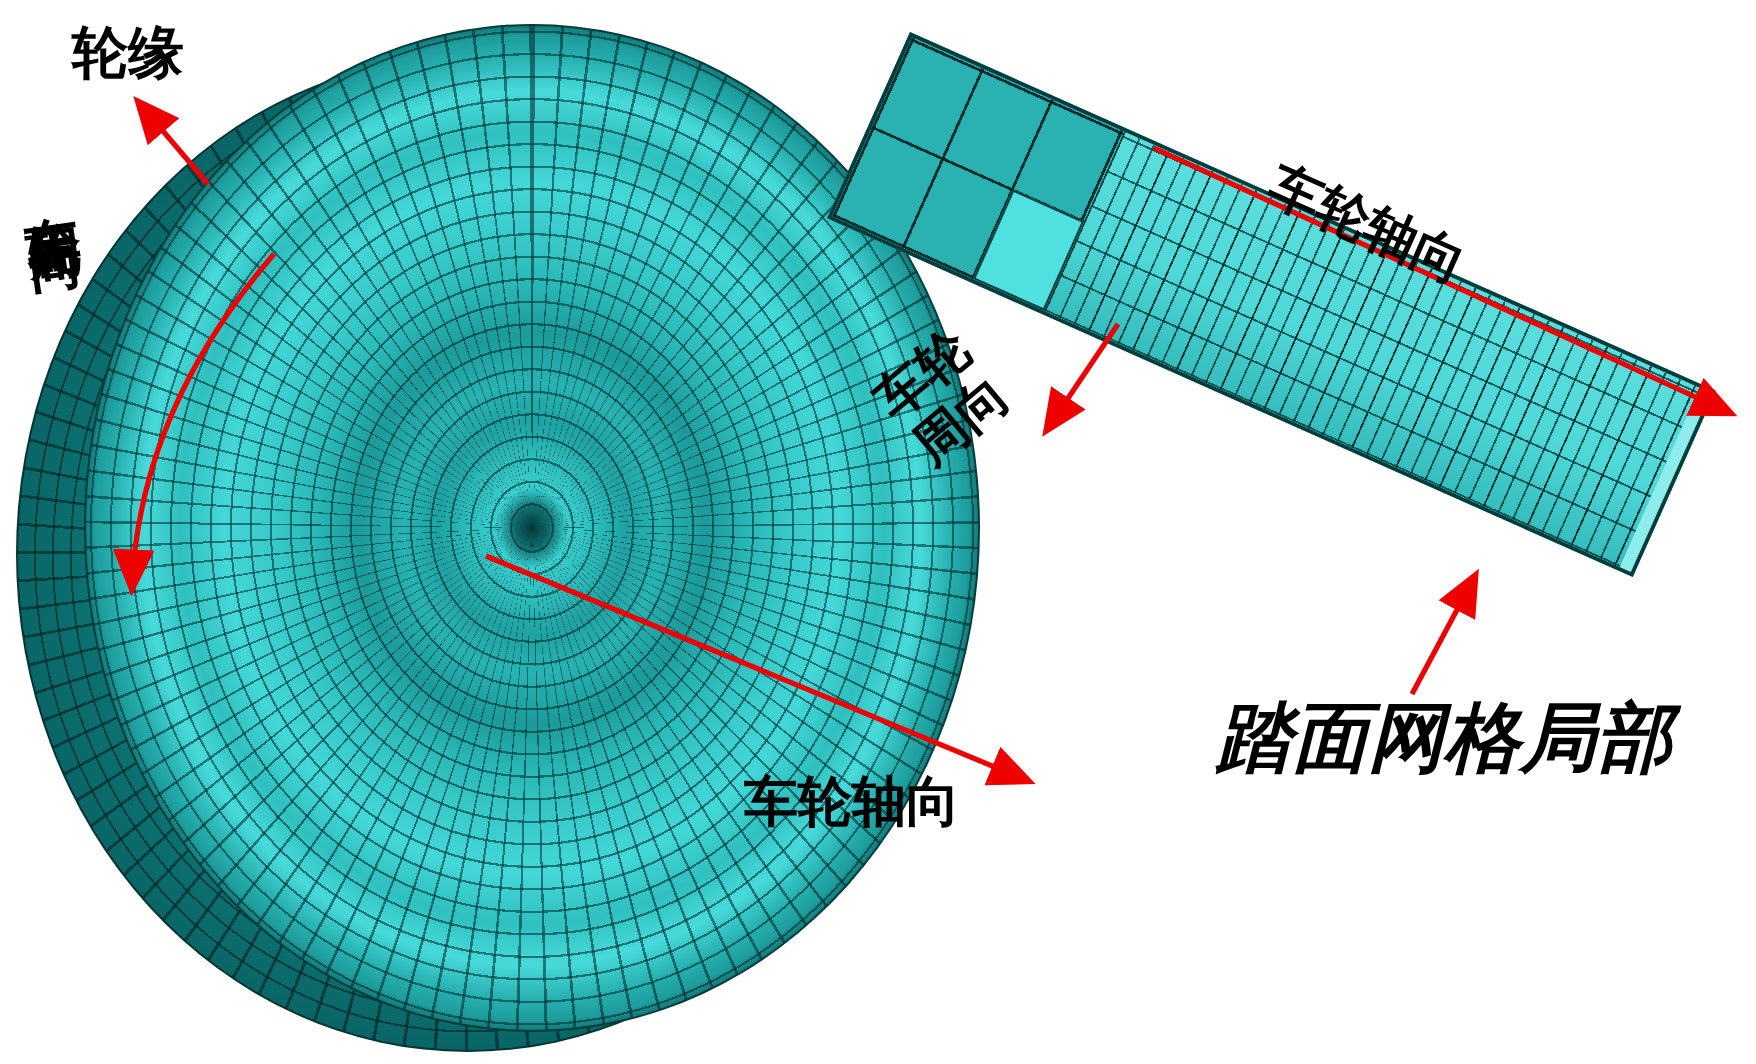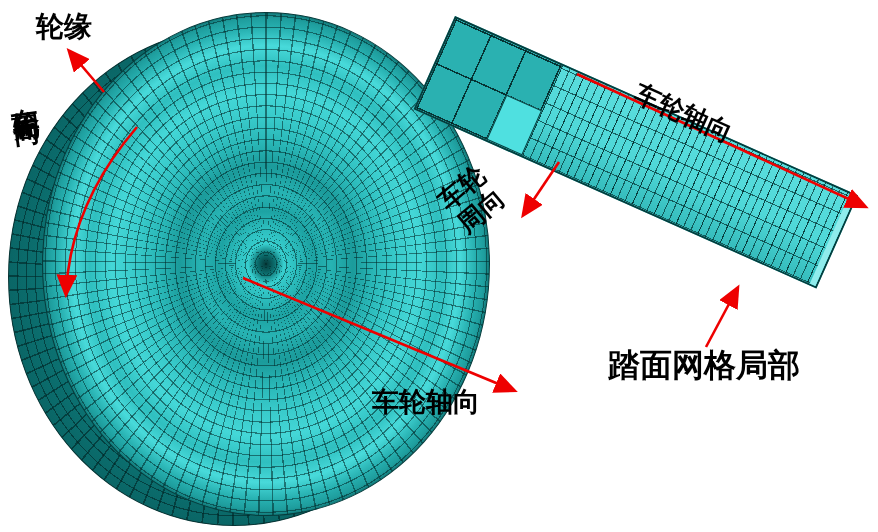--- a/index.html
+++ b/index.html
@@ -68,21 +68,21 @@
     left:4px;top:86px;font-size:27px;
     writing-mode:vertical-rl;text-orientation:upright;letter-spacing:4px;
     transform:rotate(-8deg);transform-origin:top center;
   }
   #label-axial-main{left:372px;top:386px;font-size:27px;}
   #label-strip-axial{left:642px;top:78px;font-size:26px;transform:rotate(24deg);transform-origin:0 0;}
   #label-strip-circ{
     left:446px;top:170px;font-size:26px;text-align:center;
     transform:rotate(-40deg);transform-origin:center center;line-height:1.15;
   }
-  #caption{left:608px;top:344px;width:220px;font-size:32px;text-align:left;line-height:1.35;}
+  #caption{left:608px;top:344px;width:220px;font-size:38px;text-align:right;line-height:1.35;font-style:italic;}
 </style>
 </head>
 <body>
 
 <div id="canvas">
 
   <div class="wheel">
     <div class="wheel-back"></div>
     <div class="wheel-front"></div>
   </div>

